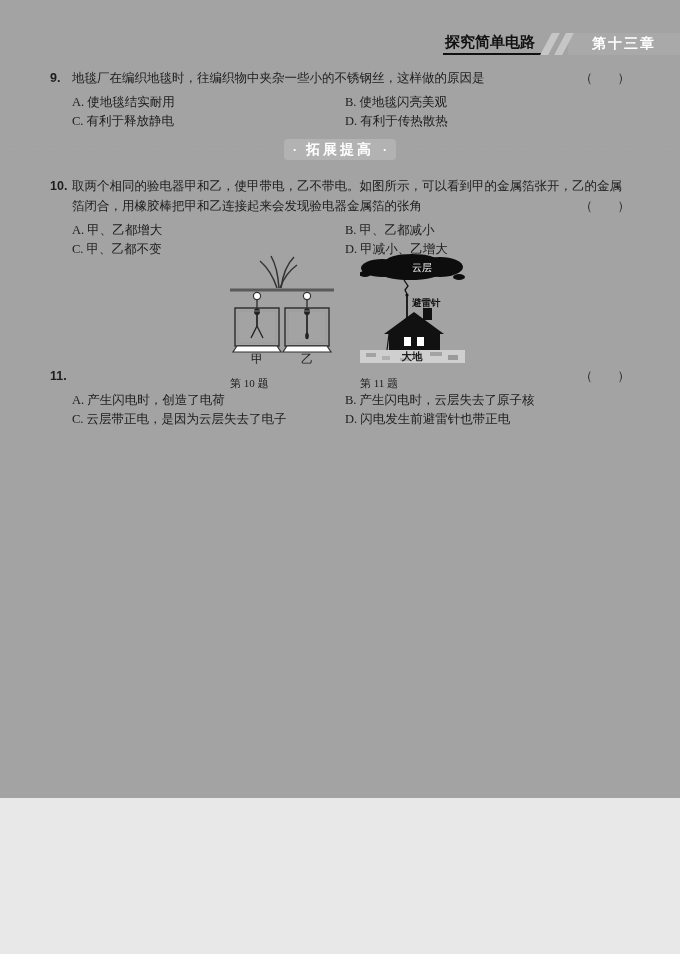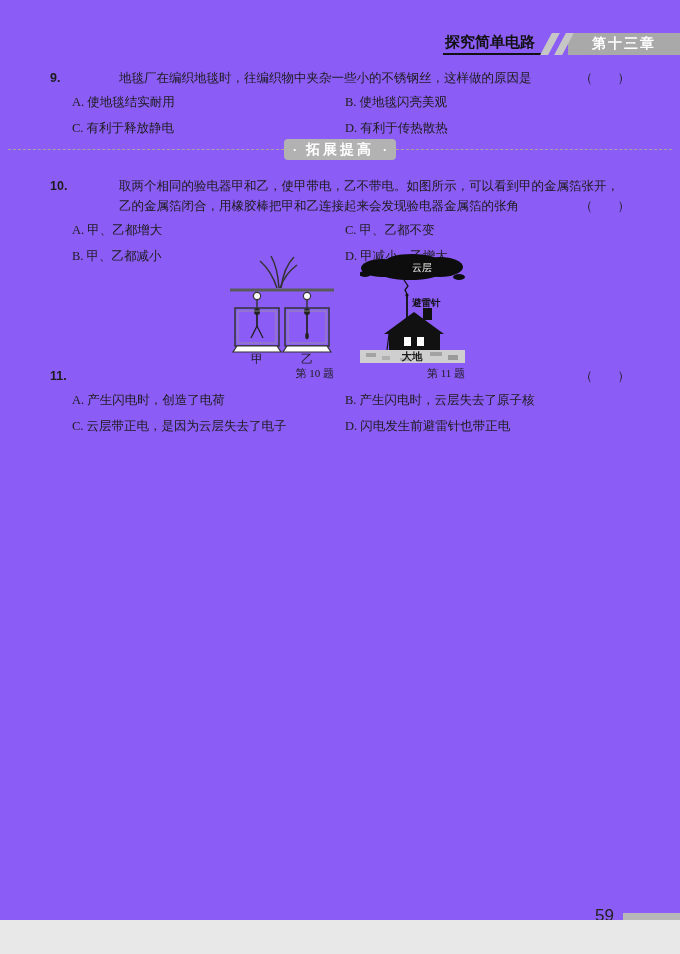--- a/index.html
+++ b/index.html
@@ -1,17 +1,17 @@
 <!DOCTYPE html>
 <html><head>
 <meta charset="utf-8">
 <style>
   html,body{margin:0;padding:0;background:#e8e8e8;}
   .page{
-    position:relative;width:680px;height:920px;background:#8b5cf6;
+    position:relative;width:680px;height:798px;background:#a3a3a3;
     font-family:"Liberation Serif", serif;color:#1c1c1c;overflow:hidden;
     margin:0 auto;
   }
   
   .header{position:absolute;top:33px;left:443px;right:0;height:22px;display:flex;align-items:stretch;}
   .header-title{
     font-family:"Liberation Sans", sans-serif;font-weight:bold;font-size:15px;
     color:#111;border-bottom:2px solid #111;padding:1px 8px 2px 2px;
     display:flex;align-items:center;white-space:nowrap;
   }
@@ -20,35 +20,35 @@
   .slash-2{margin-left:6px;}
   .chapter-box{
     flex:1;background:#a9a9a9;color:#ffffff;
     font-family:"Liberation Sans", sans-serif;font-weight:bold;font-size:14px;
     display:flex;align-items:center;justify-content:center;letter-spacing:2px;
   }
   
   .question{position:absolute;left:50px;width:580px;font-size:12.5px;line-height:20px;}
   .q-row{display:flex;}
   .q-num{width:22px;flex:0 0 22px;font-weight:bold;font-family:"Liberation Sans", sans-serif;font-size:12.5px;}
-  .q-text{flex:1;position:relative;padding-right:2px;margin-left:47px;}
+  .q-text{flex:1;position:relative;padding-right:2px;}
   .bracket{position:absolute;right:0;bottom:0;white-space:nowrap;}
-  .options{margin-left:22px;margin-top:5px;display:grid;grid-template-columns:273px 1fr;row-gap:7px;line-height:19px;}
+  .options{margin-left:22px;margin-top:5px;display:grid;grid-template-columns:273px 1fr;row-gap:0;line-height:19px;}
   
   .divider{position:absolute;top:139px;left:8px;right:8px;height:21px;display:flex;align-items:center;}
   .dash{flex:1;border-top:1px dashed #a6a6a6;height:0;}
   .badge{
     background:#b2b2b2;color:#ffffff;border-radius:4px;height:21px;
     font-family:"Liberation Sans", sans-serif;font-weight:bold;font-size:14px;
     display:flex;align-items:center;gap:9px;padding:0 9px;letter-spacing:3px;
   }
   .badge .dot{font-size:12px;letter-spacing:0;}
   
   .figures{position:absolute;top:252px;left:230px;display:flex;gap:26px;align-items:flex-end;}
-  .figure{display:flex;flex-direction:column;align-items:flex-end;}
+  .figure{display:flex;flex-direction:column;align-items:flex-start;gap:10px;}
   .fig-caption{font-size:11px;margin-top:2px;text-align:center;color:#1c1c1c;}
   svg{display:block;}
   
   .footer{position:absolute;top:906px;right:0;display:flex;align-items:center;}
   .page-num{font-family:"Liberation Sans", sans-serif;font-size:17px;color:#222;margin-right:9px;}
   .footer-bar{width:57px;height:7px;background:#b7b7b7;}
 </style>
 </head>
 <body>
 
@@ -90,22 +90,22 @@
   <div class="question" style="top:176px;">
     <div class="q-row">
       <span class="q-num">10.</span>
       <span class="q-text">
         <span>取两个相同的验电器甲和乙，使甲带电，乙不带电。如图所示，可以看到甲的金属箔张开，乙的金属箔闭合，用橡胶棒把甲和乙连接起来会发现验电器金属箔的张角</span>
         <span class="bracket">（　　）</span>
       </span>
     </div>
     <div class="options">
       <span>A. 甲、乙都增大</span>
+      <span>B. 甲、乙都减小</span>
       <span>C. 甲、乙都不变</span>
-      <span>B. 甲、乙都减小</span>
       <span>D. 甲减小、乙增大</span>
     </div>
   </div>
 
   <div class="figures">
 
     <div class="figure">
       <svg width="104" height="110" viewBox="0 0 104 110">
 
         <g stroke="#333" stroke-width="1.5" fill="none">

